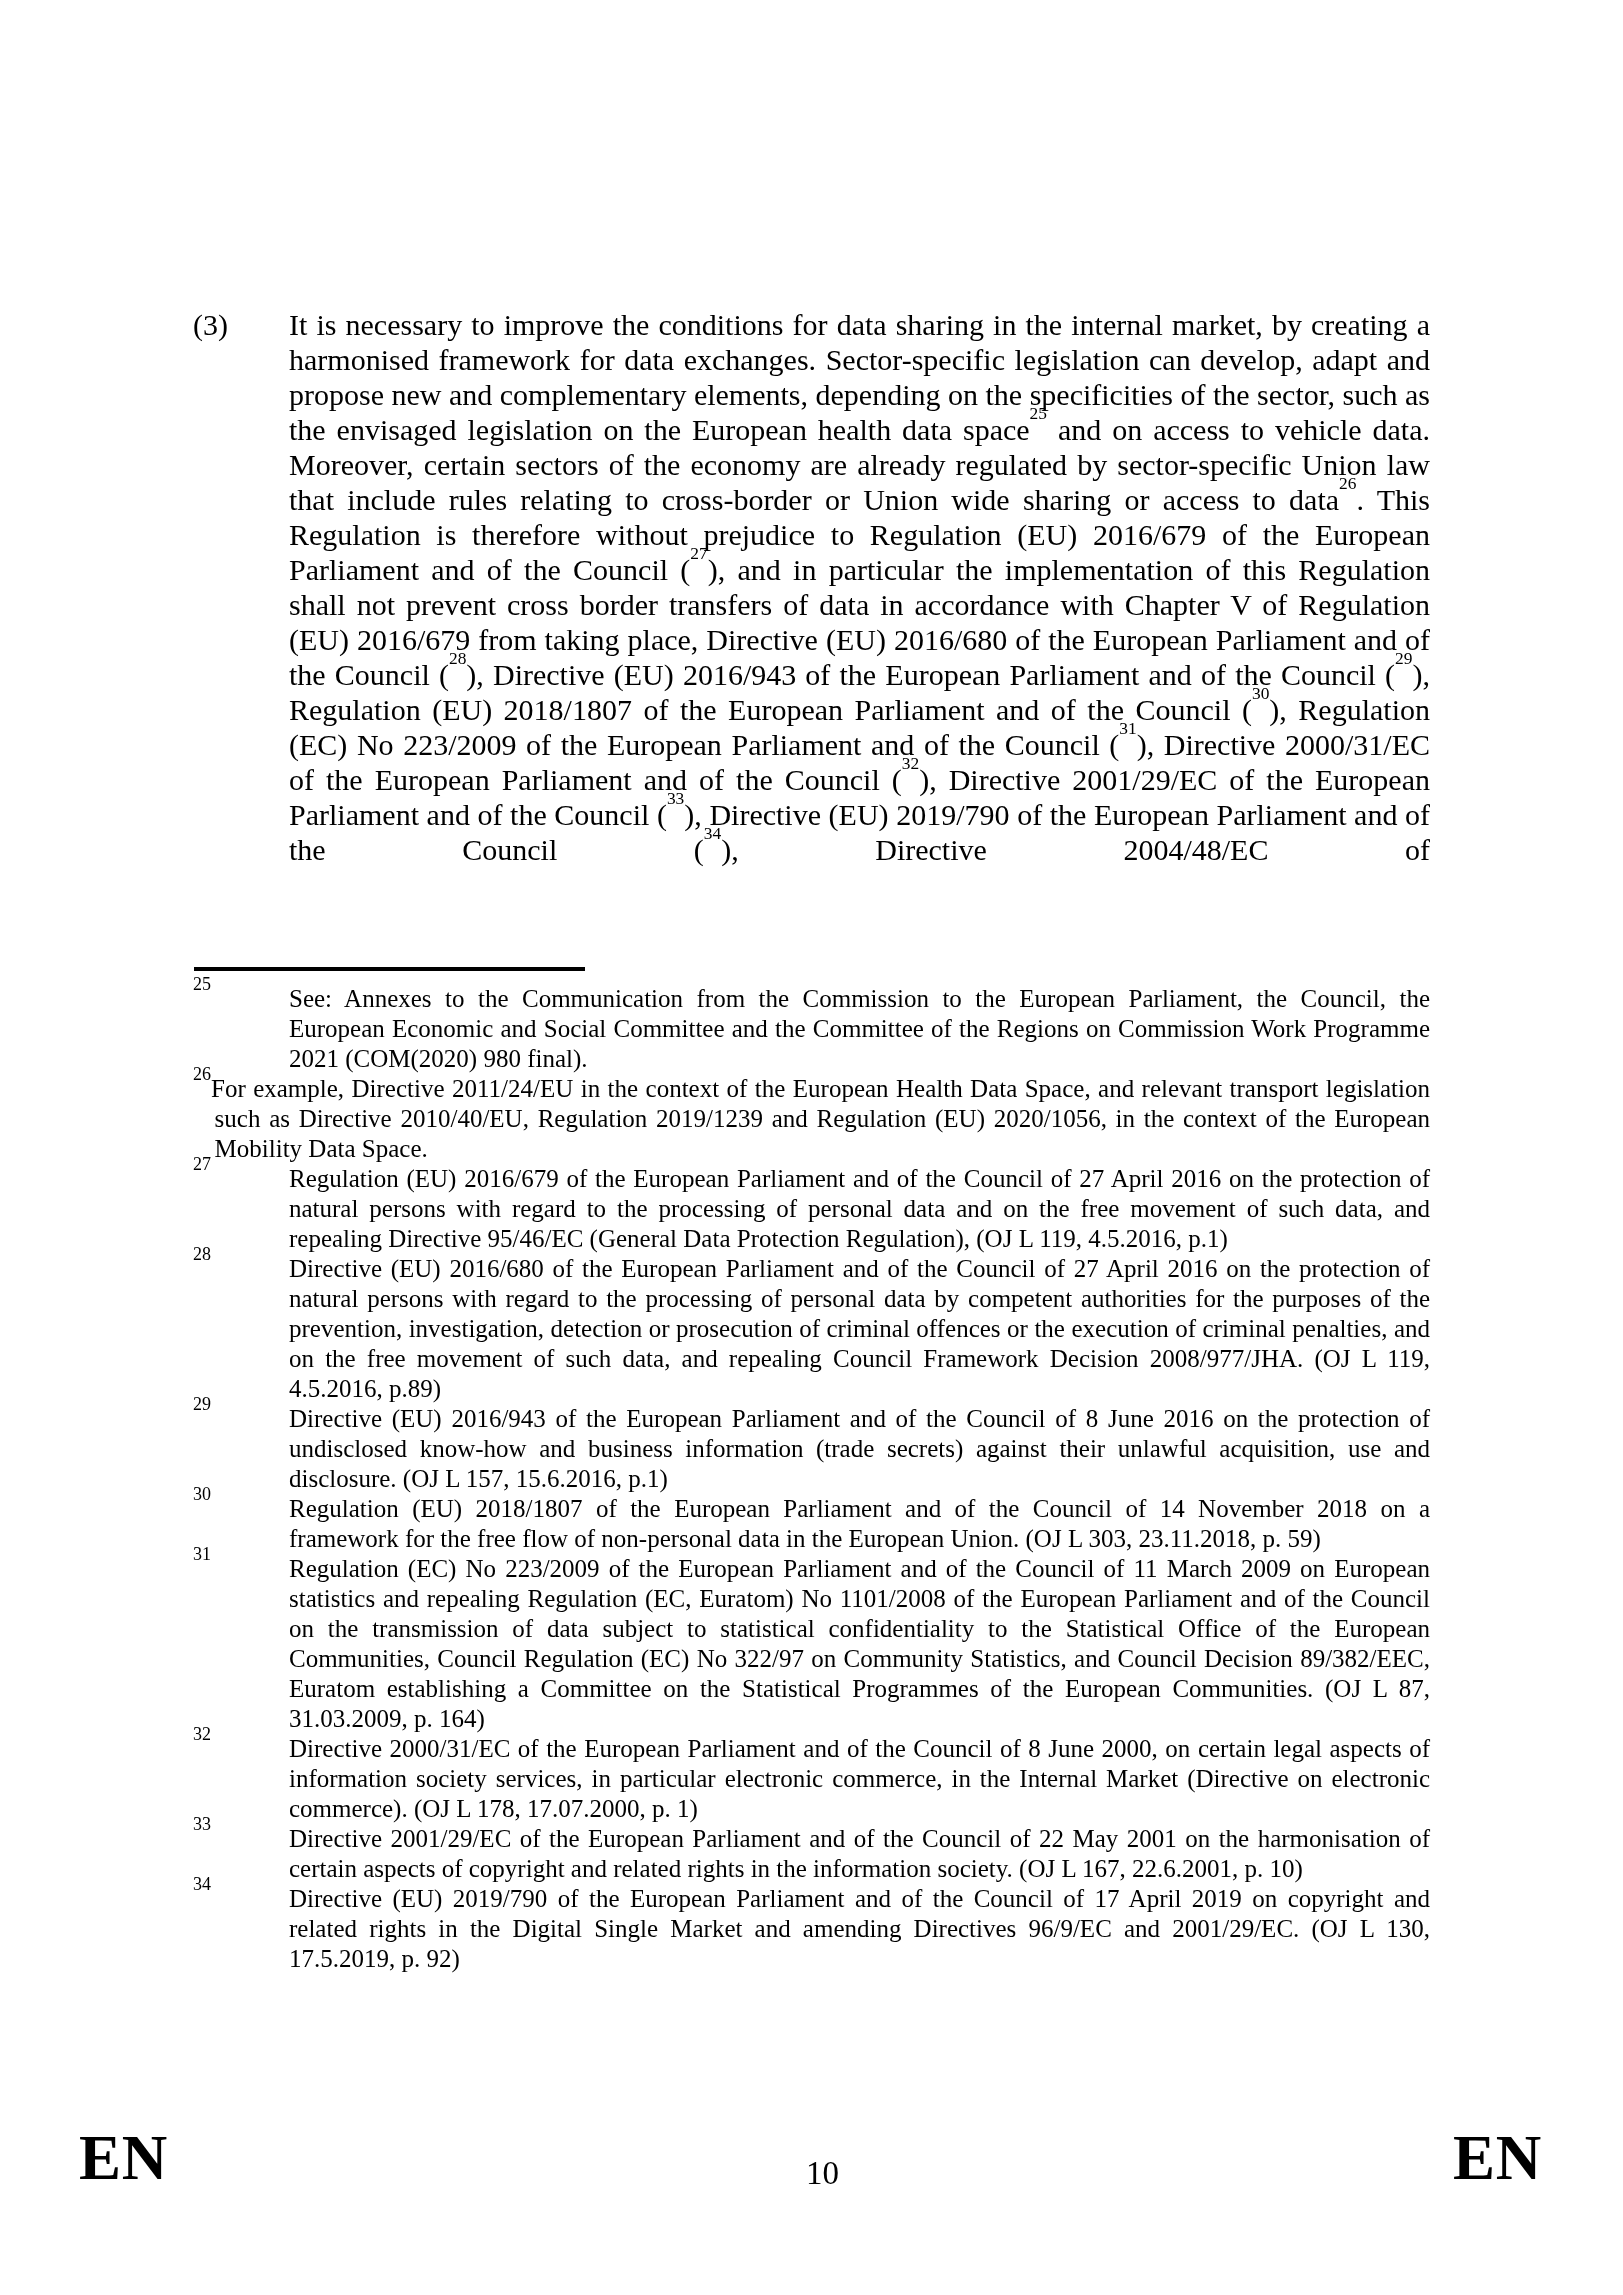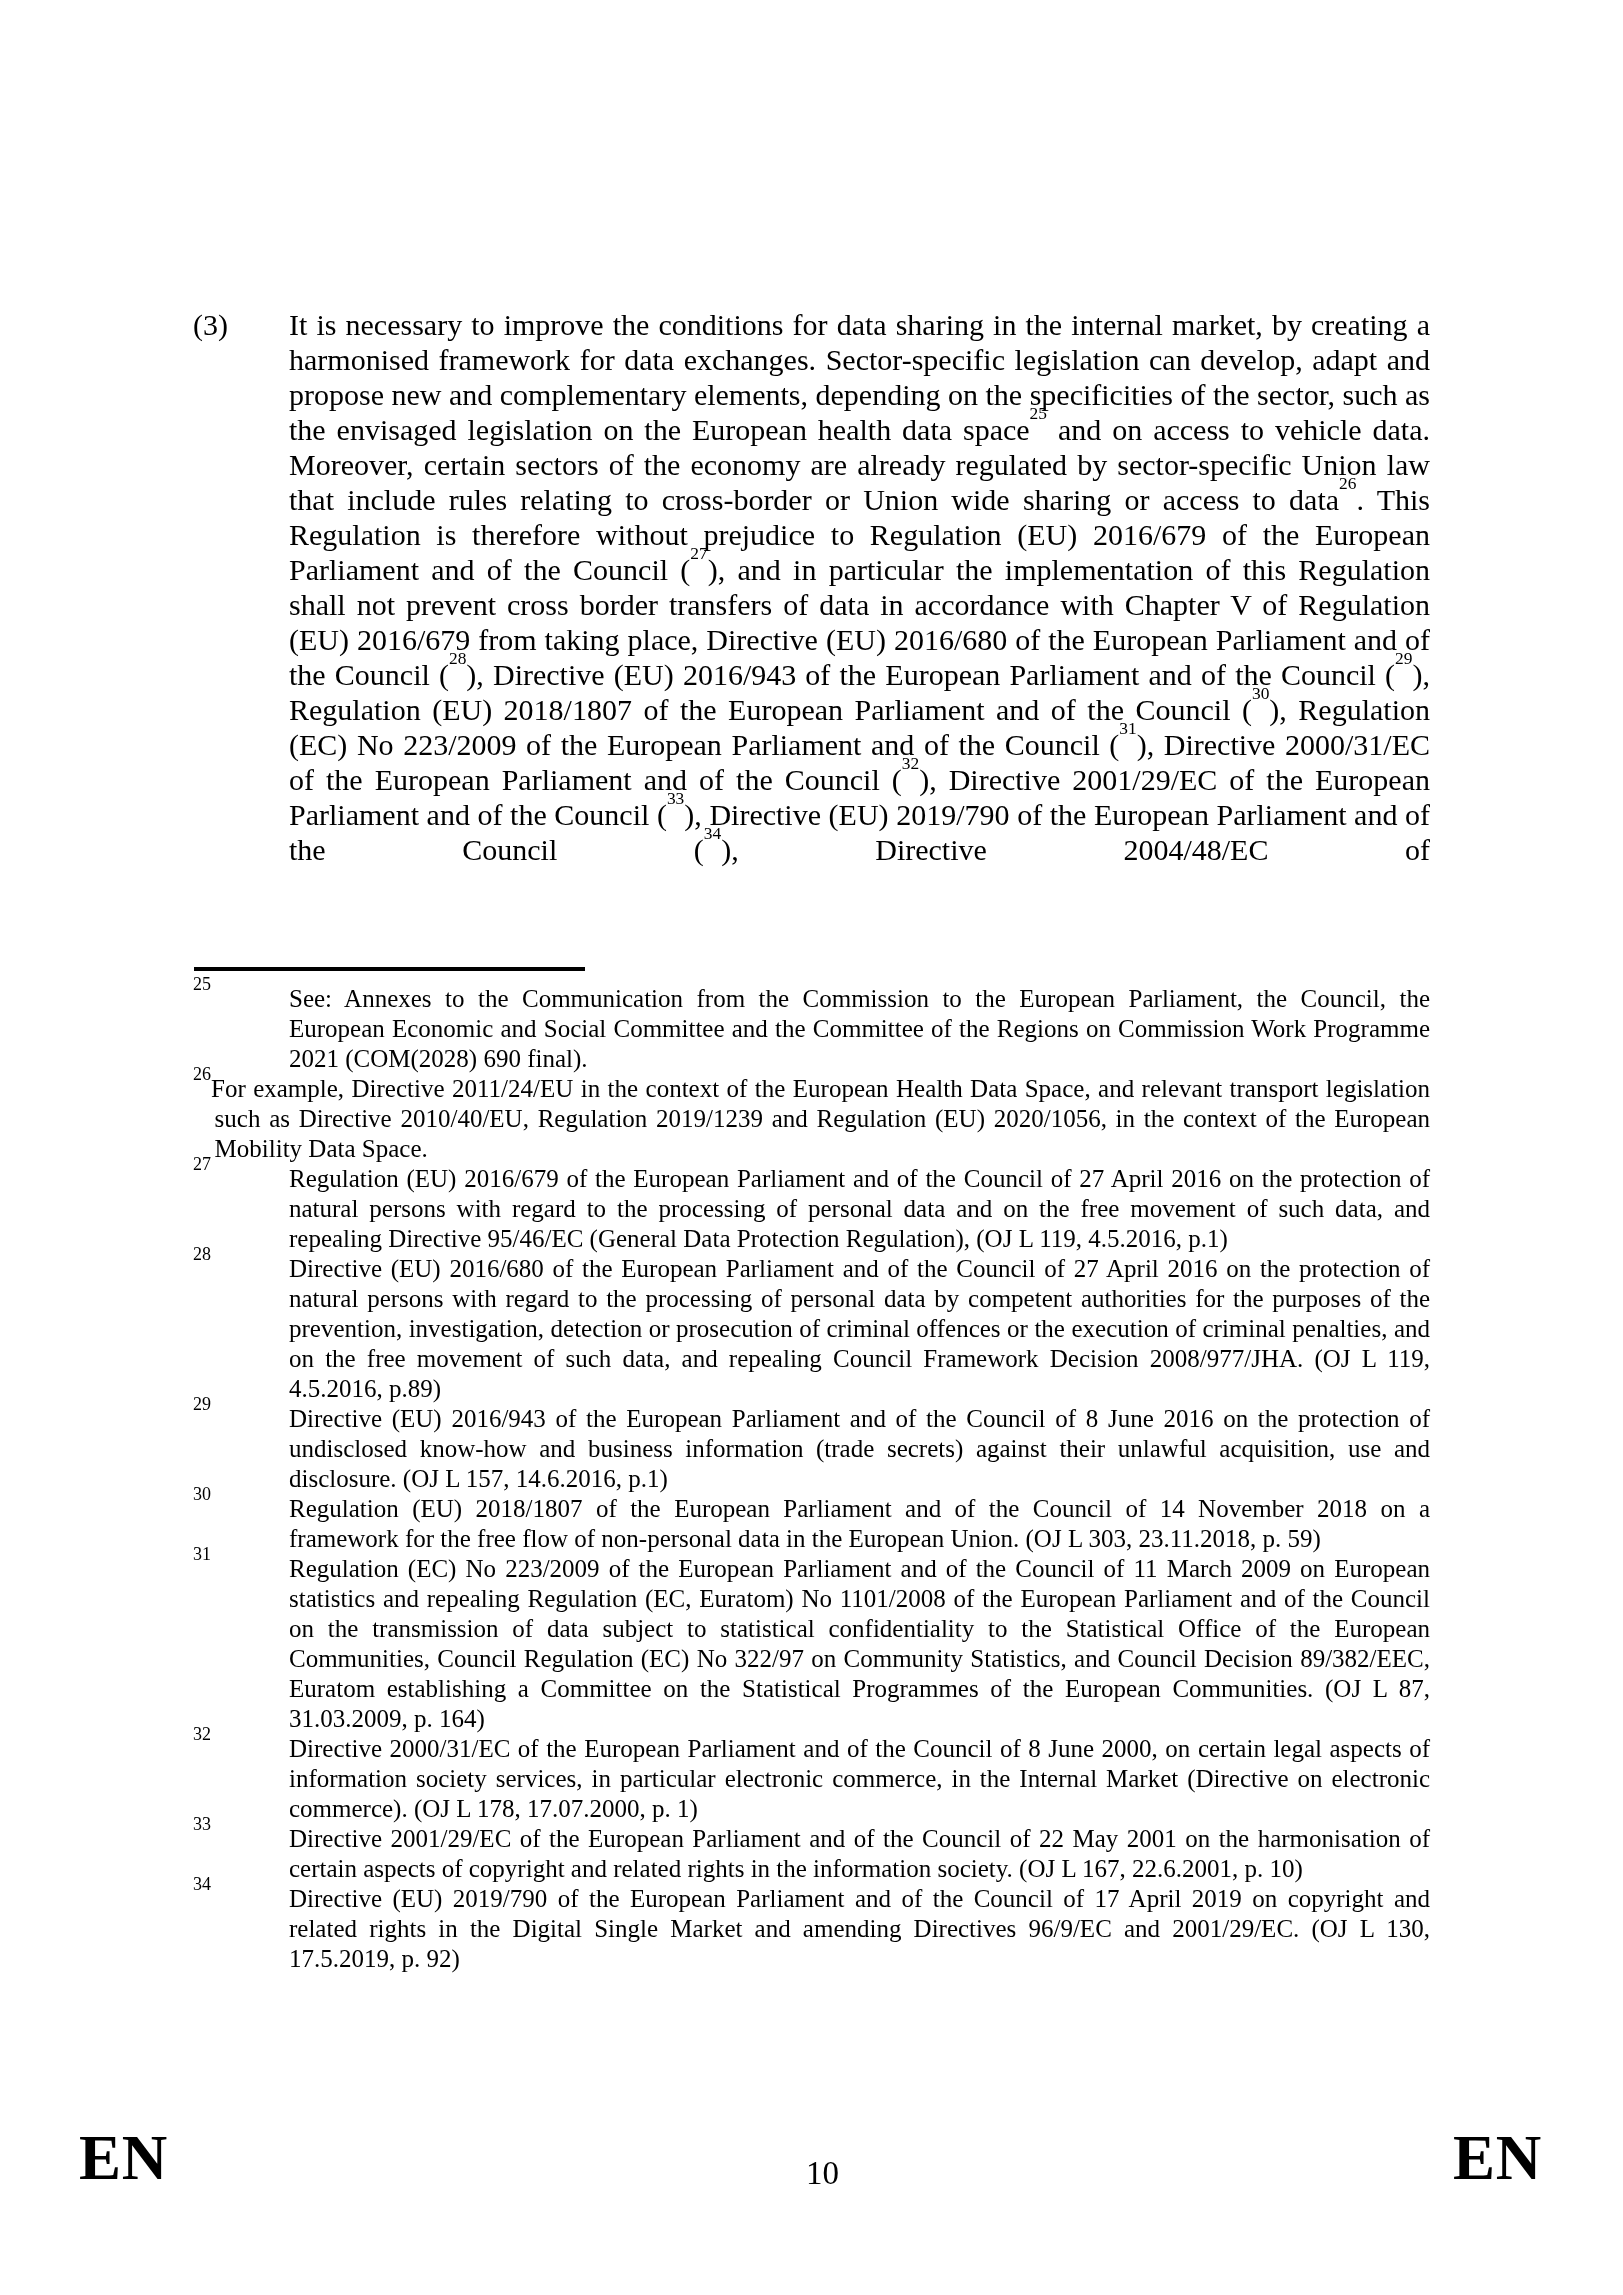--- a/index.html
+++ b/index.html
@@ -97,34 +97,34 @@
   <div class="numbered-item">
     <span class="item-marker">(3)</span>
     <p class="item-body">It is necessary to improve the conditions for data sharing in the internal market, by creating a harmonised framework for data exchanges. Sector-specific legislation can develop, adapt and propose new and complementary elements, depending on the specificities of the sector, such as the envisaged legislation on the European health data space<sup class="ref">25</sup> and on access to vehicle data. Moreover, certain sectors of the economy are already regulated by sector-specific Union law that include rules relating to cross-border or Union wide sharing or access to data<sup class="ref">26</sup>. This Regulation is therefore without prejudice to Regulation (EU) 2016/679 of the European Parliament and of the Council (<sup class="ref">27</sup>), and in particular the implementation of this Regulation shall not prevent cross border transfers of data in accordance with Chapter V of Regulation (EU) 2016/679 from taking place, Directive (EU) 2016/680 of the European Parliament and of the Council (<sup class="ref">28</sup>), Directive (EU) 2016/943 of the European Parliament and of the Council (<sup class="ref">29</sup>), Regulation (EU) 2018/1807 of the European Parliament and of the Council (<sup class="ref">30</sup>), Regulation (EC) No 223/2009 of the European Parliament and of the Council (<sup class="ref">31</sup>), Directive 2000/31/EC of the European Parliament and of the Council (<sup class="ref">32</sup>), Directive 2001/29/EC of the European Parliament and of the Council (<sup class="ref">33</sup>), Directive (EU) 2019/790 of the European Parliament and of the Council (<sup class="ref">34</sup>), Directive 2004/48/EC of</p>
   </div>
 
   <div class="footnote-sep"></div>
 
   <section class="footnotes">
       <div class="footnote fn-indented">
         <span class="fn-gutter"><sup class="fn-num">25</sup></span>
-        <span class="fn-body">See: Annexes to the Communication from the Commission to the European Parliament, the Council, the European Economic and Social Committee and the Committee of the Regions on Commission Work Programme 2021 (COM(2028) 690 final).</span>
+        <span class="fn-body">See: Annexes to the Communication from the Commission to the European Parliament, the Council, the European Economic and Social Committee and the Committee of the Regions on Commission Work Programme 2021 (COM(2020) 980 final).</span>
       </div>
       <div class="footnote fn-inline"><sup class="fn-num">26</sup><span class="fn-text">For example, Directive 2011/24/EU in the context of the European Health Data Space, and relevant transport legislation such as Directive 2010/40/EU, Regulation 2019/1239 and Regulation (EU) 2020/1056, in the context of the European Mobility Data Space.</span></div>
       <div class="footnote fn-indented">
         <span class="fn-gutter"><sup class="fn-num">27</sup></span>
         <span class="fn-body">Regulation (EU) 2016/679 of the European Parliament and of the Council of 27 April 2016 on the protection of natural persons with regard to the processing of personal data and on the free movement of such data, and repealing Directive 95/46/EC (General Data Protection Regulation), (OJ L 119, 4.5.2016, p.1)</span>
       </div>
       <div class="footnote fn-indented">
         <span class="fn-gutter"><sup class="fn-num">28</sup></span>
         <span class="fn-body">Directive (EU) 2016/680 of the European Parliament and of the Council of 27 April 2016 on the protection of natural persons with regard to the processing of personal data by competent authorities for the purposes of the prevention, investigation, detection or prosecution of criminal offences or the execution of criminal penalties, and on the free movement of such data, and repealing Council Framework Decision 2008/977/JHA. (OJ L 119, 4.5.2016, p.89)</span>
       </div>
       <div class="footnote fn-indented">
         <span class="fn-gutter"><sup class="fn-num">29</sup></span>
-        <span class="fn-body">Directive (EU) 2016/943 of the European Parliament and of the Council of 8 June 2016 on the protection of undisclosed know-how and business information (trade secrets) against their unlawful acquisition, use and disclosure. (OJ L 157, 14.6.2016, p.1)</span>
+        <span class="fn-body">Directive (EU) 2016/943 of the European Parliament and of the Council of 8 June 2016 on the protection of undisclosed know-how and business information (trade secrets) against their unlawful acquisition, use and disclosure. (OJ L 157, 15.6.2016, p.1)</span>
       </div>
       <div class="footnote fn-indented">
         <span class="fn-gutter"><sup class="fn-num">30</sup></span>
         <span class="fn-body">Regulation (EU) 2018/1807 of the European Parliament and of the Council of 14 November 2018 on a framework for the free flow of non-personal data in the European Union. (OJ L 303, 23.11.2018, p. 59)</span>
       </div>
       <div class="footnote fn-indented">
         <span class="fn-gutter"><sup class="fn-num">31</sup></span>
         <span class="fn-body">Regulation (EC) No 223/2009 of the European Parliament and of the Council of 11 March 2009 on European statistics and repealing Regulation (EC, Euratom) No 1101/2008 of the European Parliament and of the Council on the transmission of data subject to statistical confidentiality to the Statistical Office of the European Communities, Council Regulation (EC) No 322/97 on Community Statistics, and Council Decision 89/382/EEC, Euratom establishing a Committee on the Statistical Programmes of the European Communities. (OJ L 87, 31.03.2009, p. 164)</span>
       </div>
       <div class="footnote fn-indented">

